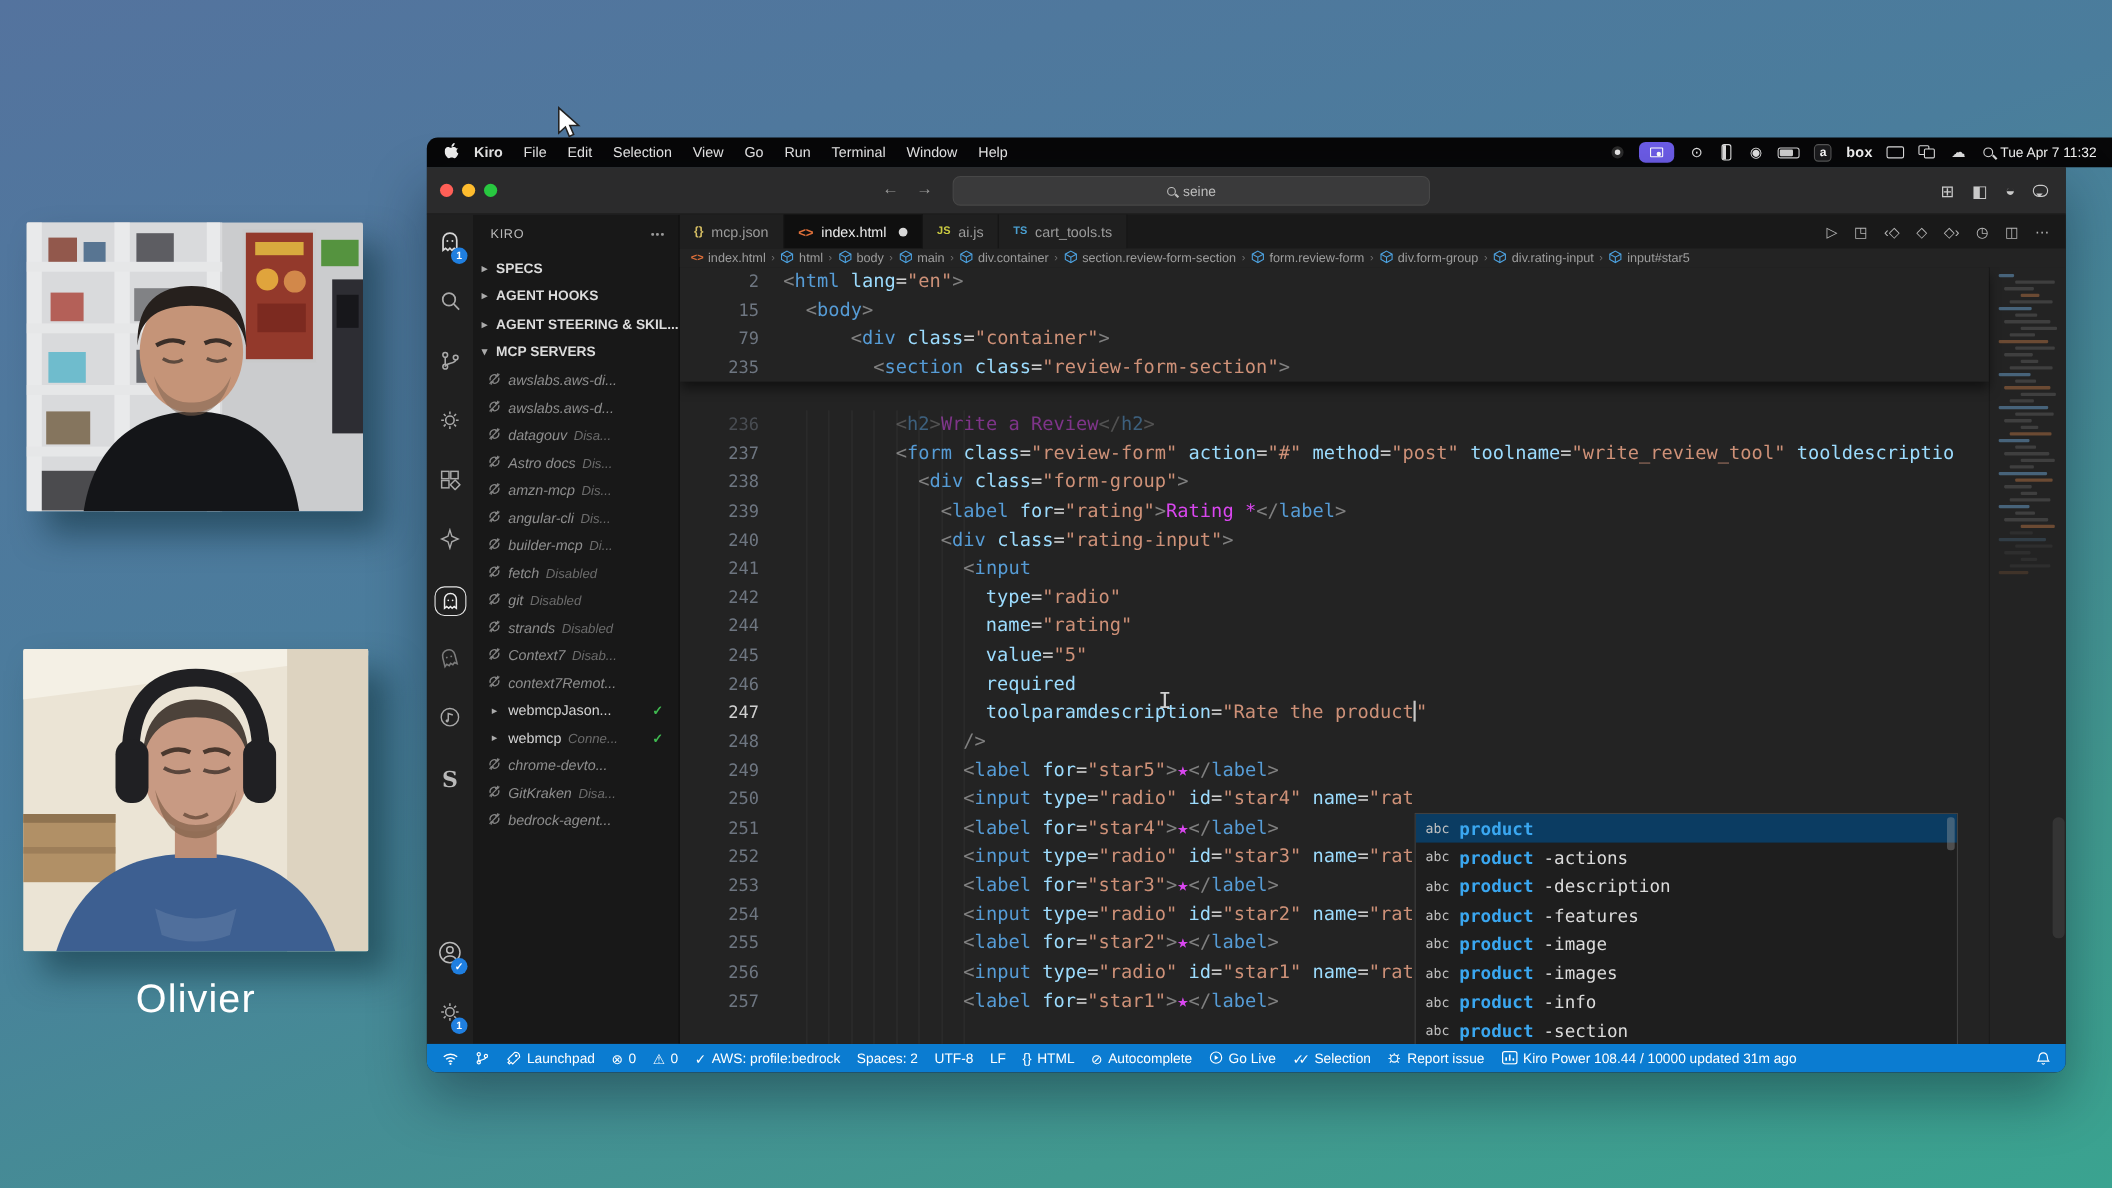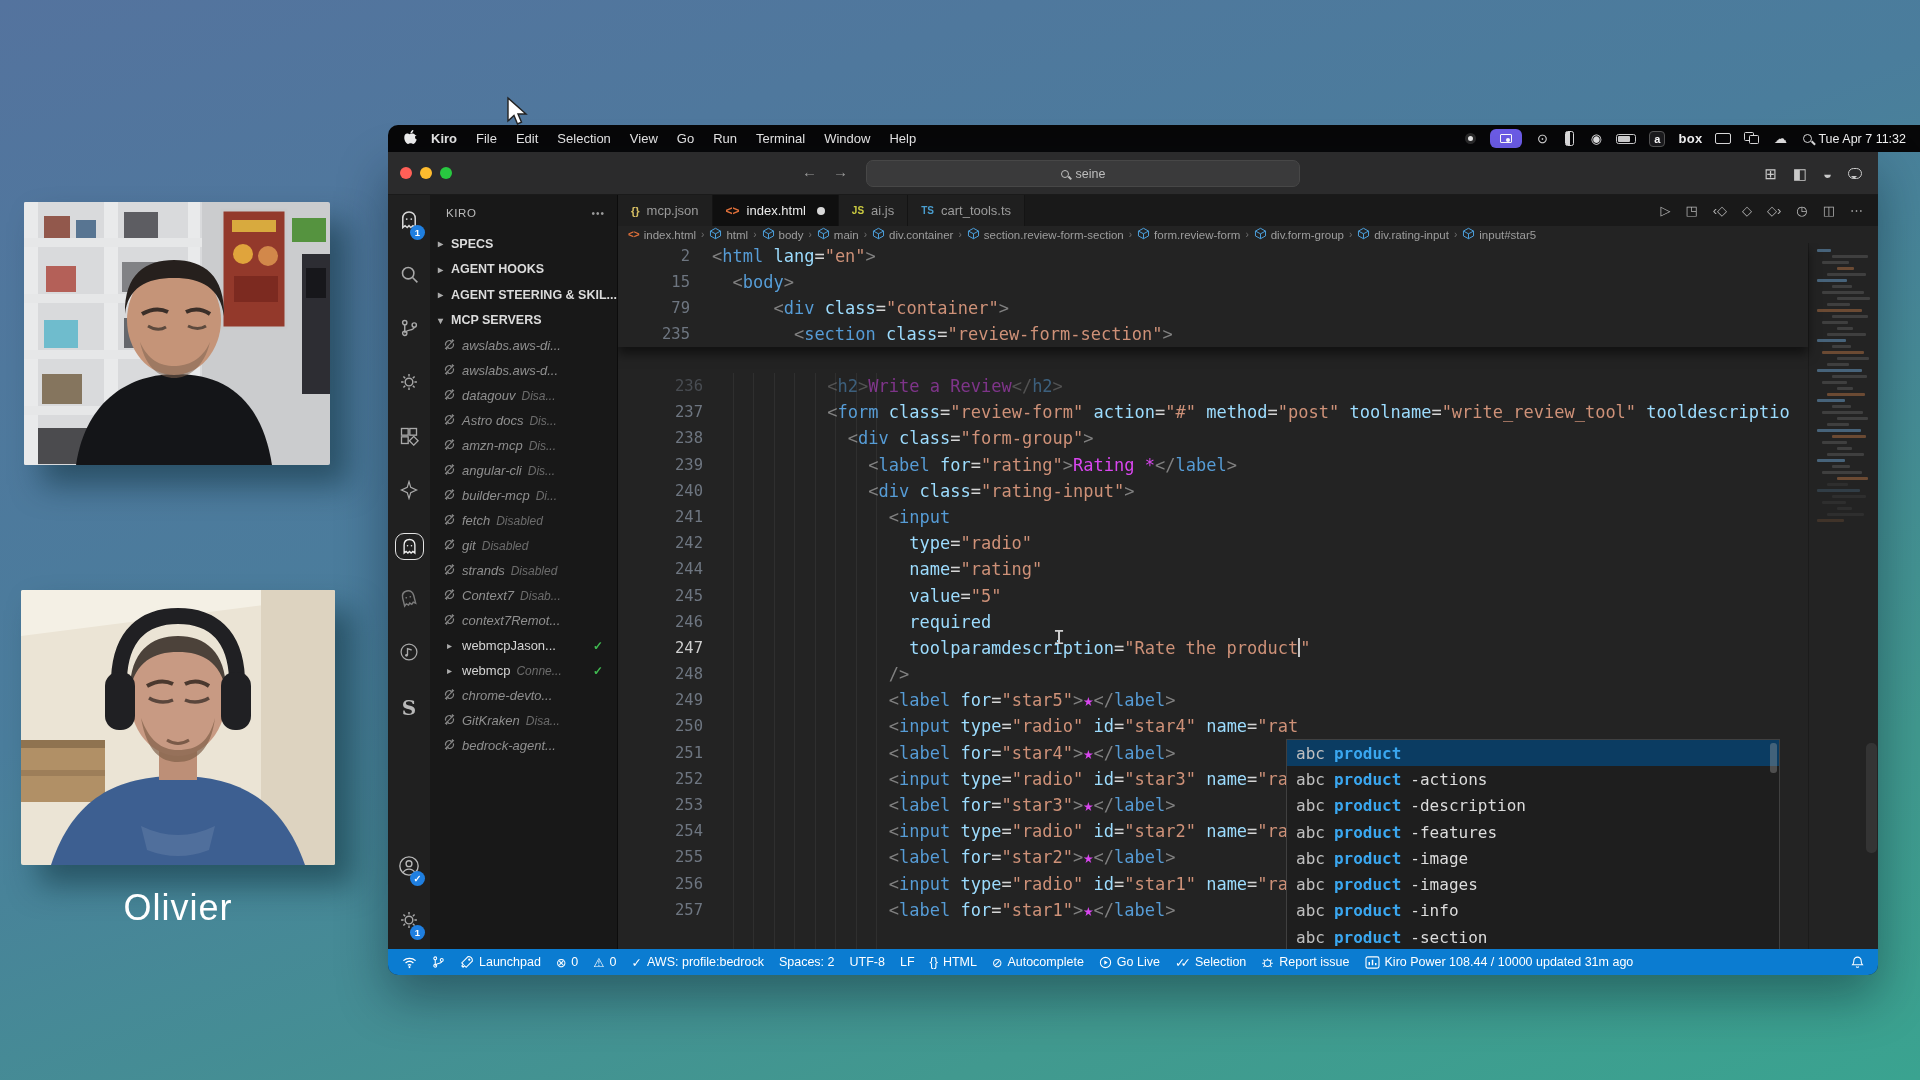--- a/index.html
+++ b/index.html
@@ -80,47 +80,47 @@
   .csep{color:#707070;font-size:10px;margin:0 1px}
   .fico{color:#e0703a;font-weight:bold;font-size:10px}
 
   
   .code{position:relative;flex:1;overflow:hidden;font-family:"DejaVu Sans Mono","Liberation Mono",monospace;font-size:17px}
   .codeline{display:flex;height:26.2px;line-height:26.2px;white-space:pre}
   .gut{width:72px;flex:none;text-align:right;color:#6e7681;font-size:15.5px}
   .ltxt{padding-left:22px}
   .sticky{position:absolute;top:0;left:0;right:70px;background:#232323;z-index:3;box-shadow:0 7px 10px rgba(0,0,0,.5)}
   .sticky .codeline{height:26px;line-height:26px}
-  .scrolled{position:absolute;top:130px;left:13px;right:0;z-index:1}
+  .scrolled{position:absolute;top:130px;left:0;right:0;z-index:1}
   .codeline.dim{opacity:.5}
   .codeline.cur .gut{color:#cfcfcf}
   .tk-p{color:#808080}.tk-t{color:#569cd6}.tk-a{color:#9cdcfe}.tk-o{color:#d4d4d4}.tk-s{color:#ce9178}.tk-x{color:#d946ef}
   .tk-c{display:inline-block;width:2px;height:19px;background:#c8c8c8;vertical-align:-3px;animation:blink 1s step-end infinite}
   @keyframes blink{50%{opacity:0}}
   .guides{position:absolute;top:130px;bottom:0;left:0;right:0;pointer-events:none;z-index:2}
   .g{position:absolute;top:0;bottom:0;width:1px;background:rgba(255,255,255,.055)}
   .ibeam{position:absolute;left:435px;top:382px;color:#cfcfcf;font-size:20px;z-index:4;font-family:"DejaVu Sans Mono",monospace}
 
   
   .minimap{position:absolute;right:0;top:0;bottom:0;width:70px;background:#232323;z-index:2;border-left:1px solid #1b1b1b;padding-top:6px}
   .mm-line{height:3px;border-radius:1px;margin-bottom:3px}
   .vthumb{position:absolute;right:1px;top:500px;width:11px;height:110px;background:rgba(255,255,255,.08);border-radius:5px;z-index:3}
 
   
   .suggest{position:absolute;left:668px;top:496px;width:494px;height:252px;background:#1e1e1e;border:1px solid #404040;z-index:6;overflow:hidden;font-family:"DejaVu Sans Mono","Liberation Mono",monospace;font-size:16px}
   .sg-row{height:26.3px;display:flex;align-items:center;gap:9px;padding:0 9px;white-space:nowrap}
   .sg-row.sel{background:#0b3c62}
-  .sg-abc{font-size:16px;color:#c0c0c0;flex:none}
+  .sg-abc{font-size:12px;color:#c0c0c0;flex:none}
   .sg-match{color:#3aa7f0;font-weight:bold}
   .sg-rest{color:#dcdcdc}
   .sg-thumb{position:absolute;right:2px;top:3px;width:7px;height:30px;background:rgba(170,170,170,.35);border-radius:3px}
 
   
   .statusbar{height:26px;background:#0b7cd1;display:flex;align-items:center;gap:15px;padding:0 14px;color:#fff;font-size:12.5px;flex:none;white-space:nowrap}
-  .sb-item{display:inline-flex;align-items:center;gap:5px}
+  .sb-item{display:inline-flex;align-items:flex-start;gap:5px}
   .sb-item svg{display:block}
   .pr{letter-spacing:-5px;margin-right:4px}
 
   
   .cam{position:absolute}
   #cam1{left:24px;top:202px;width:306px;height:263px}
   #cam2{left:21px;top:590px;width:314px;height:275px}
   .ph{width:100%;height:100%;border-radius:2px;overflow:hidden;box-shadow:18px 20px 30px rgba(8,40,50,.5)}
   .ph svg{display:block;width:100%;height:100%}
   .nm-label{position:absolute;left:-20px;right:-20px;text-align:center;color:#fff;font-size:36px;font-weight:400;letter-spacing:1px;top:calc(100% + 22px)}

